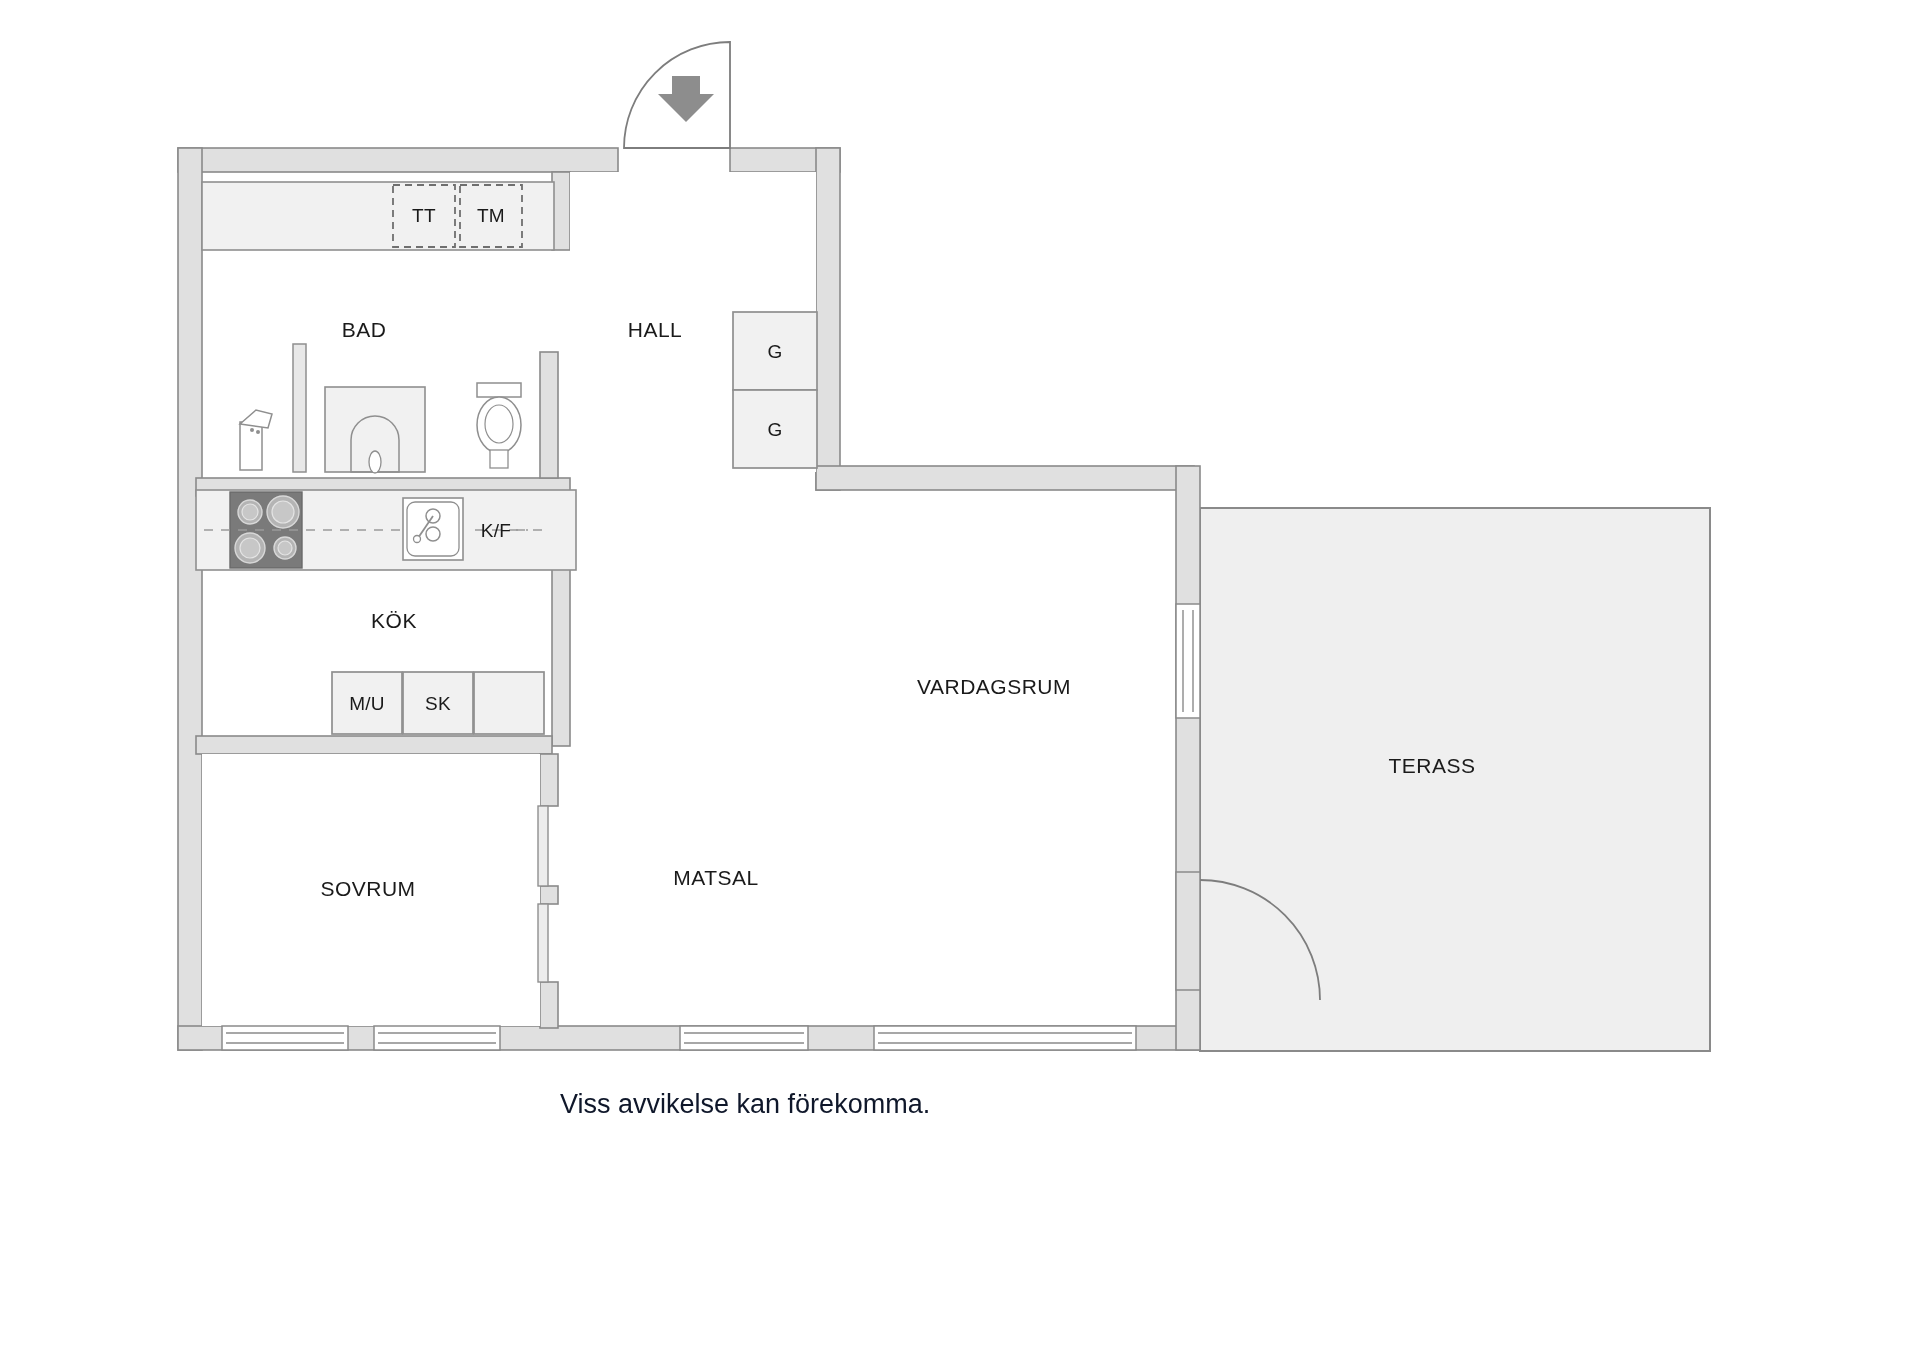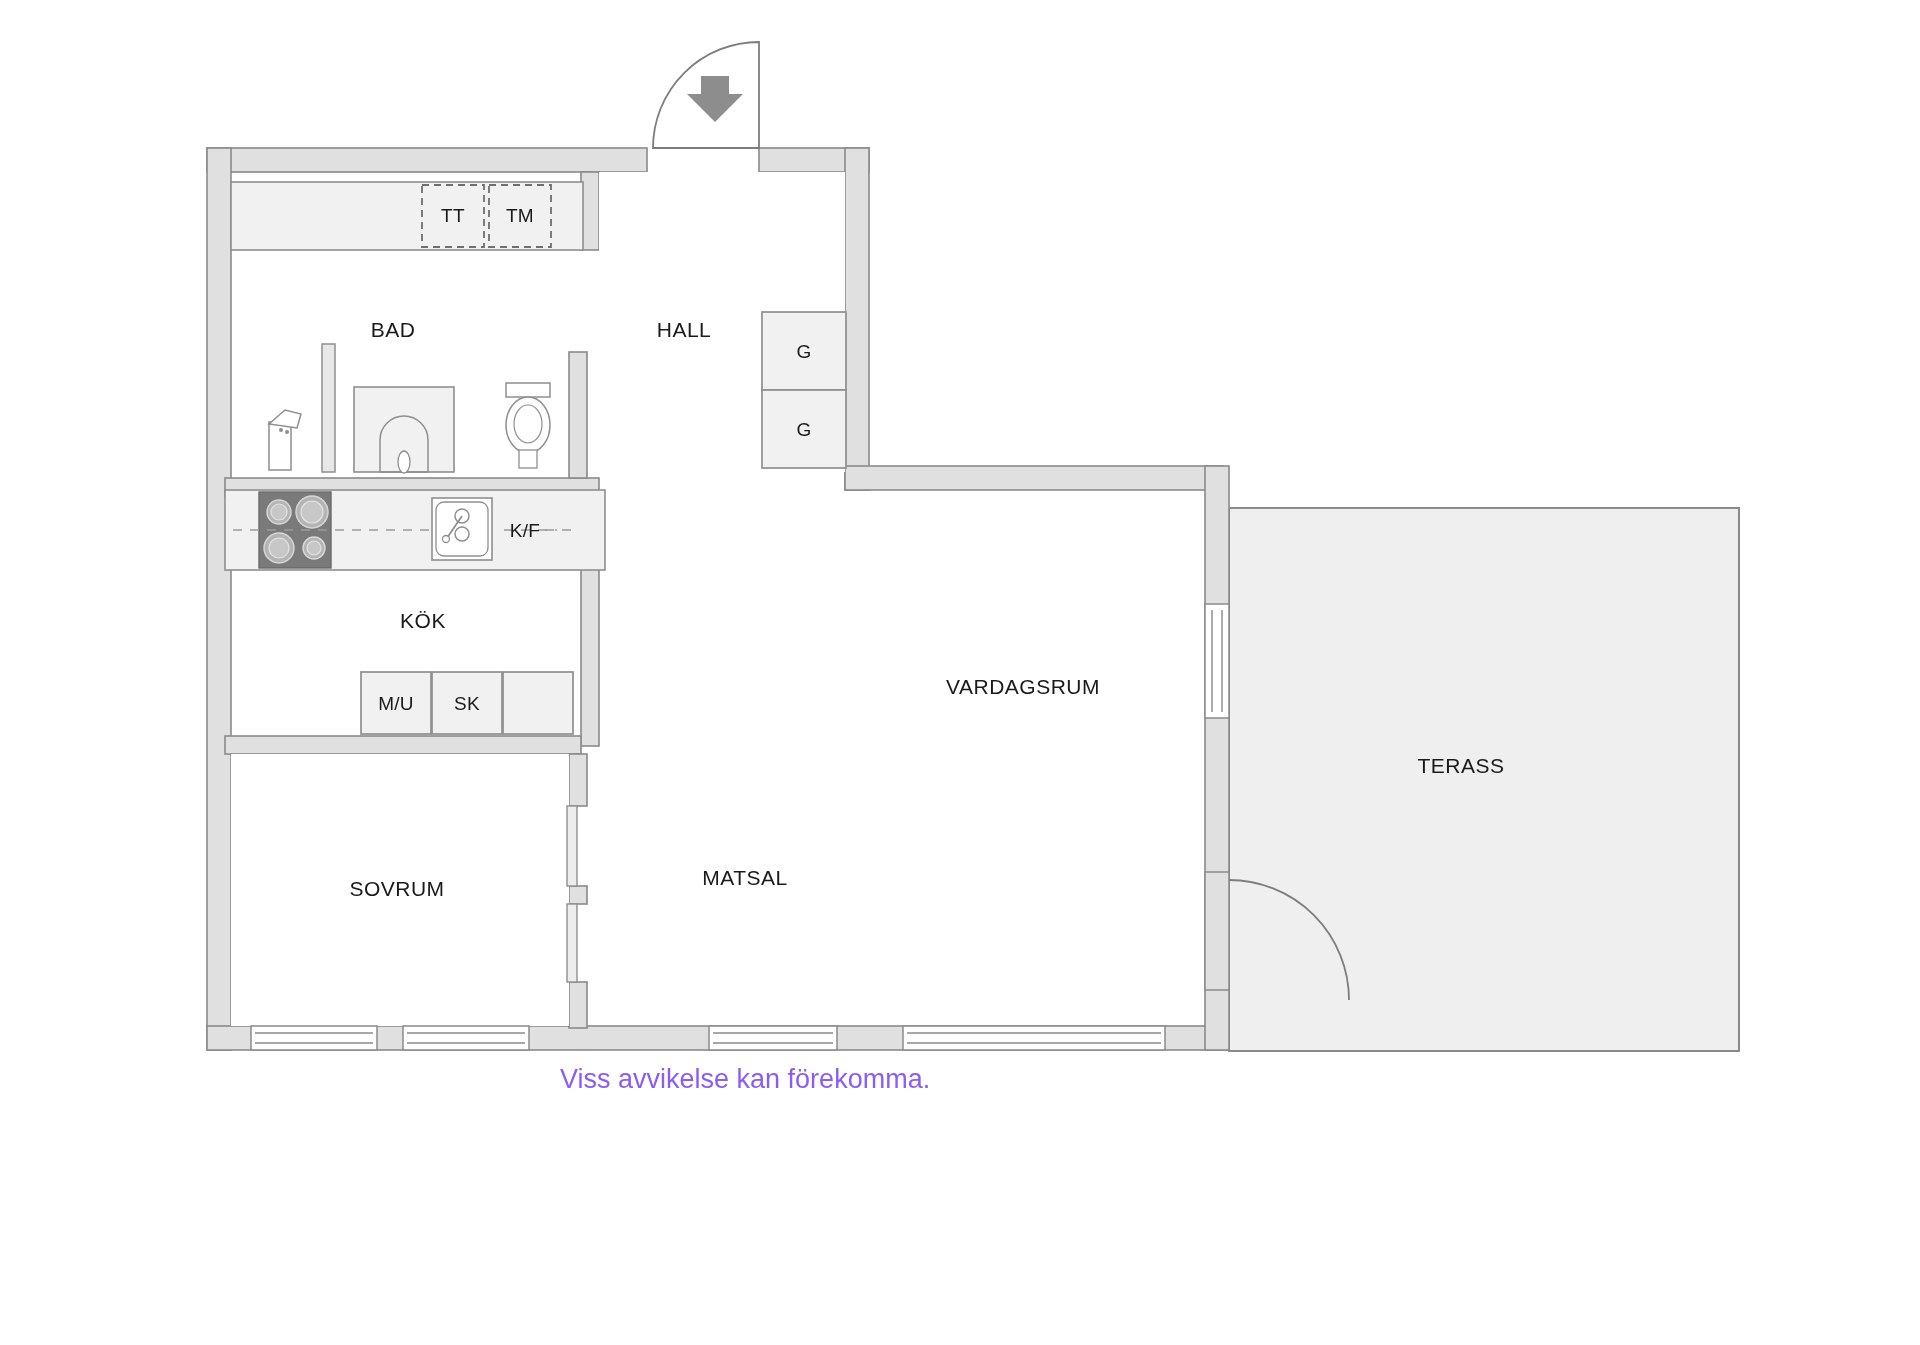--- a/index.html
+++ b/index.html
@@ -1,21 +1,21 @@
 <!DOCTYPE html>
 <html><head>
 <meta charset="utf-8">
 <style>
   html,body{margin:0;padding:0;background:#ffffff;}
   body{width:1920px;height:1345px;font-family:"Liberation Sans",sans-serif;overflow:hidden;}
-  #stage{position:relative;width:1608px;height:1345px;background:#fff;padding-left:29px;}
+  #stage{position:relative;width:1608px;height:1345px;background:#fff;}
   svg{display:block;}
   .roomlabel{font-family:"Liberation Sans",sans-serif;font-size:21px;fill:#1a1a1a;letter-spacing:.5px;}
   .boxlabel{font-family:"Liberation Sans",sans-serif;font-size:19px;fill:#1a1a1a;letter-spacing:.3px;}
-  .caption{position:absolute;left:560px;top:1060px;width:820px;font-size:27px;line-height:1.42;color:#8b5cf6;font-family:"Liberation Sans",sans-serif;}
+  .caption{position:absolute;left:560px;top:1085px;width:820px;font-size:27px;line-height:1.42;color:#0f172a;font-family:"Liberation Sans",sans-serif;}
   .caption div{white-space:pre;}
 </style>
 </head>
 <body>
 
 <div id="stage">
 
   <svg id="plan-svg" width="1920" height="1345" viewBox="0 0 1920 1345">
 
     <rect x="1200" y="508" width="510" height="543" fill="#efefef" stroke="#8a8a8a" stroke-width="2"></rect>

